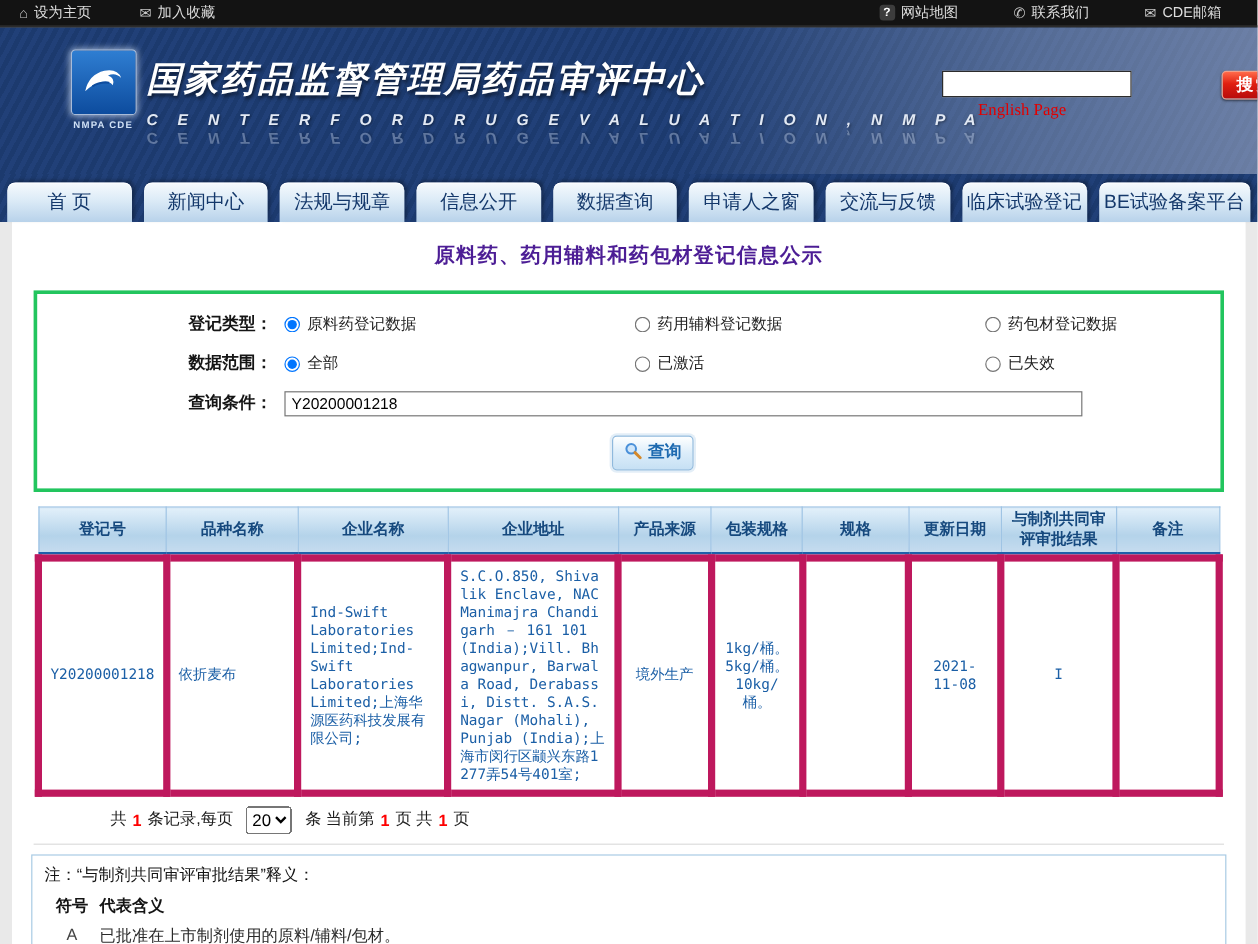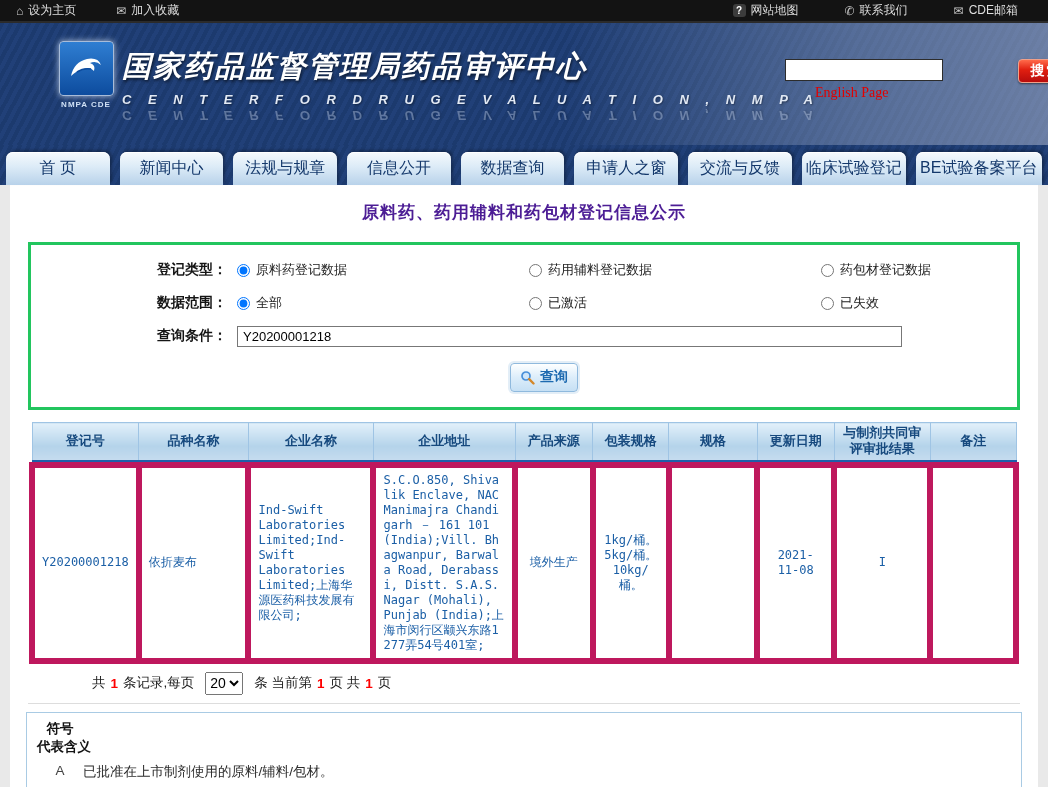--- a/index.html
+++ b/index.html
@@ -97,21 +97,21 @@
   }
 
   .form-box { margin:10px 18px 0; border:3px solid #22c55e; padding:14px 0 16px; }
   .form-row { display:flex; align-items:center; height:22px; margin-bottom:11px; }
   .form-label { width:196px; text-align:right; font-weight:bold; font-size:14px; color:#151515; flex:none; }
   .opt-col { width:282px; margin-left:10px; display:flex; align-items:center; gap:6px; font-size:13px; color:#222; flex:none; }
   .opt-col input[type=radio] { margin:0; width:13px; height:13px; }
   .query-input { margin-left:10px; width:665px; height:21px; border:1px solid #777; font-size:13px; padding:1px 5px; }
   .search-row { text-align:center; margin-top:16px; height:28px; }
   .query-btn {
-    display:inline-flex; align-items:center; gap:5px; padding:4px 9px 5px;
+    display:inline-flex; gap:5px; padding:4px 9px 5px;
     background:linear-gradient(#feffff, #dcedfa 50%, #c6e0f4);
     border:1px solid #8fb9dd; border-radius:4px; box-shadow:0 0 0 2px #e3eef7;
     font-size:14px; font-weight:bold; color:#1d6ab0; cursor:pointer;margin-left:40px;
   }
 
   
   table.data-table { width:990px; margin:12px auto 0; border-collapse:collapse; }
   .data-table th {
     background:linear-gradient(#e2f0fa, #b4d3ea 62%, #c6dcef);
     color:#16497e; font-size:13px; font-weight:bold;
@@ -133,21 +133,21 @@
     display:flex; align-items:center; padding:8px 0 8px 64px;
     font-size:13.5px; color:#1c1c1c; gap:5px;
     border-bottom:1px solid #dddddd; margin:0 18px;
   }
   .pagination .red { color:#fe0000; font-weight:bold; }
   .page-size-select { font-size:14px; height:23px; margin:0 6px; }
 
   
   .notes-box { margin:8px 16px 0; border:1px solid #a9cbe4; background:#fff; padding:7px 10px 11px; color:#141414; }
   .notes-title { font-size:13.5px; margin-bottom:8px; }
-  .notes-header { display:flex; font-weight:bold; font-size:13.5px; margin-bottom:7px;flex-direction:column; }
+  .notes-header { display:flex; font-weight:bold; font-size:13.5px; margin-bottom:7px; }
   .notes-header .sym-col { width:46px; text-align:center; }
   .note-item { display:flex; font-size:13.5px; margin-top:7px; color:#2b2b2b; }
   .note-item .sym-col { width:46px; text-align:center; color:#444; }
 </style>
 </head>
 <body>
 
 <div class="topbar">
   <div class="topbar-group">
     <span class="topbar-link">
@@ -322,20 +322,21 @@
         <option>20</option>
       </select>
       <span>条 当前第</span>
       <span class="red">1</span>
       <span>页 共</span>
       <span class="red">1</span>
       <span>页</span>
     </div>
 
     <div class="notes-box">
+      <div class="notes-title">注：“与制剂共同审评审批结果”释义：</div>
       <div class="notes-header">
         <span class="sym-col">符号</span>
         <span>代表含义</span>
       </div>
       <div class="note-item">
         <span class="sym-col">A</span>
         <span>已批准在上市制剂使用的原料/辅料/包材。</span>
       </div>
       <div class="note-item">
         <span class="sym-col">I</span>

